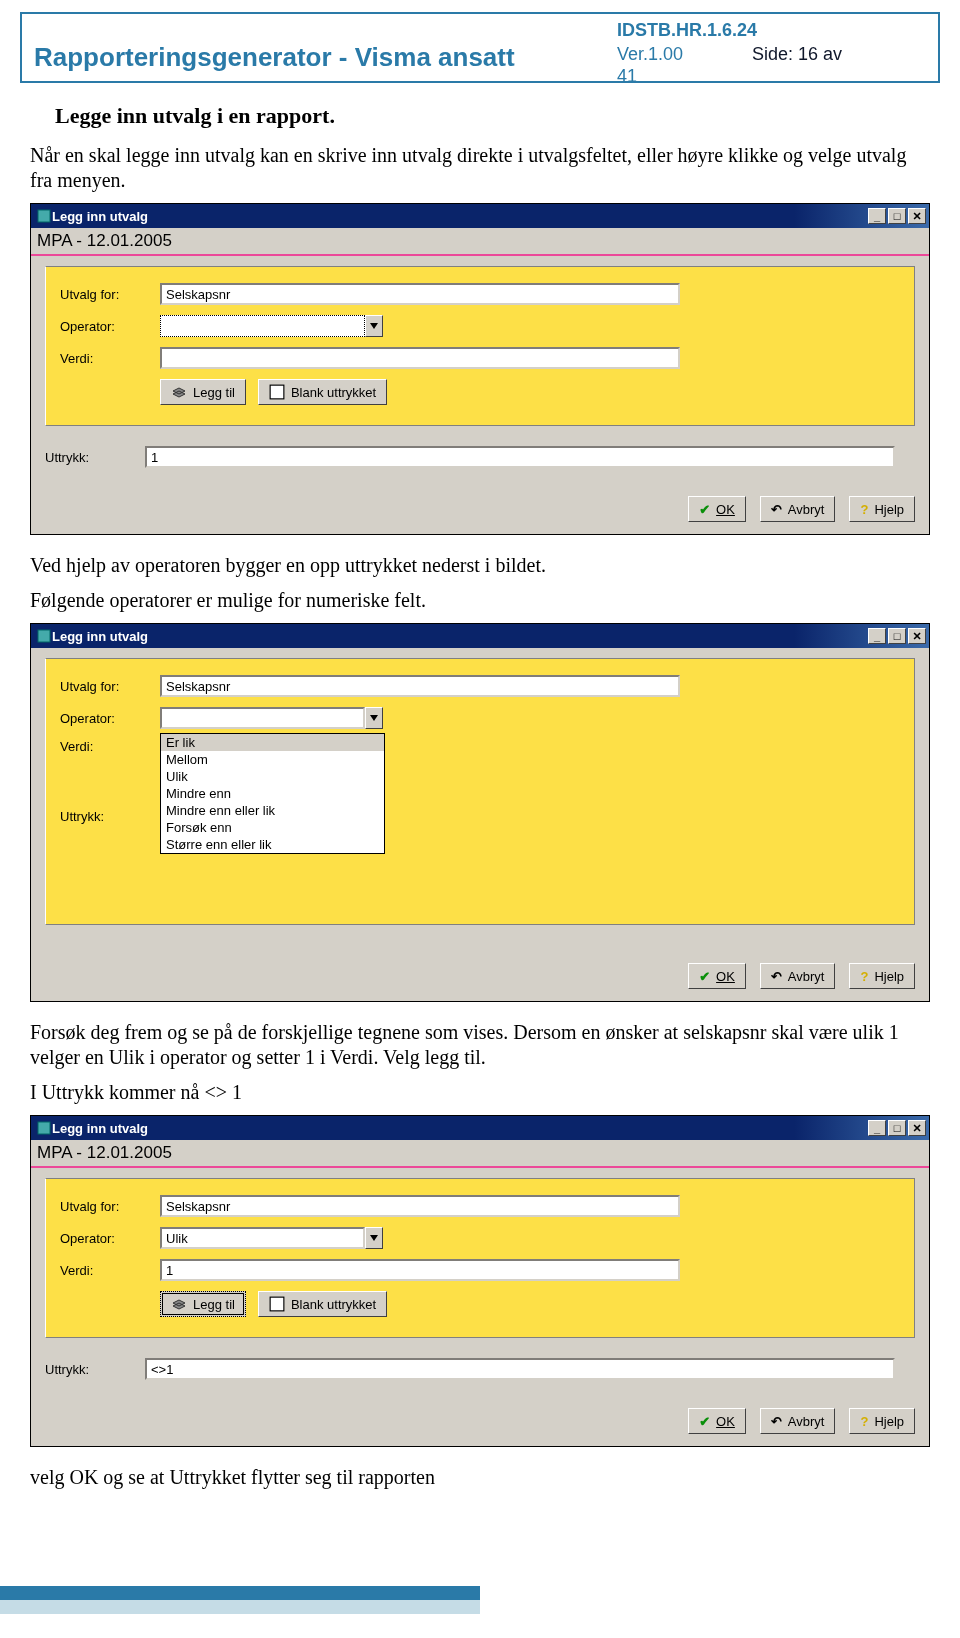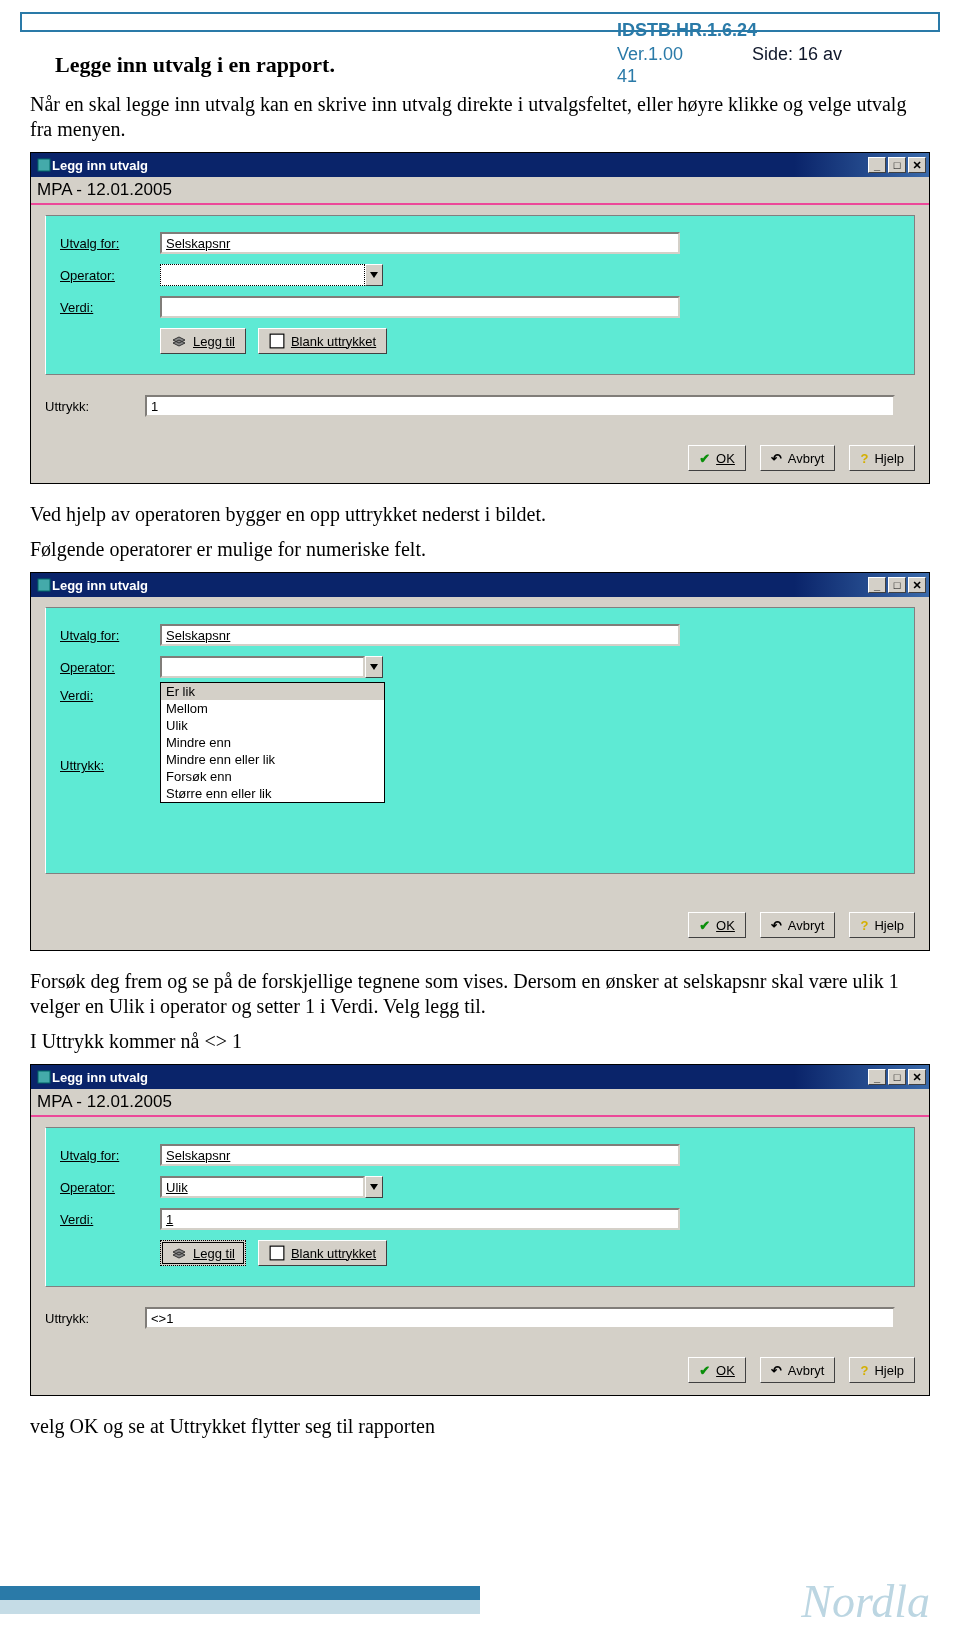--- a/index.html
+++ b/index.html
@@ -52,23 +52,22 @@
     display: flex; align-items: center; justify-content: center;
     font-size: 11px; font-weight: bold; color: #000;
   }
   .subtitle-bar { background: #d4d0c8; padding: 3px 6px; font-size: 17px; border-bottom: 2px solid #ec4899; }
   .form-area { padding: 10px 14px 12px 14px; }
   .fieldset {
     border: 1px solid #808080;
     border-left-color: #fff; border-top-color:#808080;
     padding: 16px 14px 16px 14px;
     margin-bottom: 20px;
-    background: #5eead4;
+    background: #fde047;
     position: relative;
-    text-decoration: underline;
   }
   .form-row { display: flex; align-items: center; margin-bottom: 10px; }
   .form-label { width: 100px; font-size: 13px; }
   .text-input {
     background: #fff;
     border: 2px inset #d4d0c8;
     height: 22px;
     padding: 1px 4px;
     font-size: 13px;
     font-family: Tahoma, Arial, sans-serif;
@@ -118,20 +117,21 @@
   }
   .footer-bar { background: #2a7aa8; height: 14px; position:absolute; bottom:38px; left:0; width:480px; }
   .footer-bar2 { background: #c5dce6; height: 14px; position:absolute; bottom:24px; left:0; width:480px; }
   .footer-logo { position:absolute; right:30px; bottom:10px; font-family: 'Times New Roman', serif; font-size:46px; color:#bcd6e2; font-style:italic; }
 </style>
 </head>
 <body>
 
 <div class="header-box">
   <div class="header-id">IDSTB.HR.1.6.24</div>
+  <div class="header-title">Rapporteringsgenerator - Visma ansatt</div>
   <div class="header-ver">Ver.1.00</div>
   <div class="header-side">Side: 16 av</div>
   <div class="header-41">41</div>
 </div>
 
 <div class="section-heading">Legge inn utvalg i en rapport.</div>
 <p class="body-text">Når en skal legge inn utvalg kan en skrive inn utvalg direkte i utvalgsfeltet, eller høyre klikke og velge utvalg fra menyen.</p>
 
 <div class="dialog">
   <div class="titlebar">
@@ -355,14 +355,13 @@
         <span>Hjelp</span>
       </div>
   </div>
 </div>
 
 <p class="body-text">velg OK og se at Uttrykket flytter seg til rapporten</p>
 
 <div class="page-footer">
   <div class="footer-bar"></div>
   <div class="footer-bar2"></div>
-  <div class="footer-logo">Nordla</div>
 </div>
 
 </body></html>

